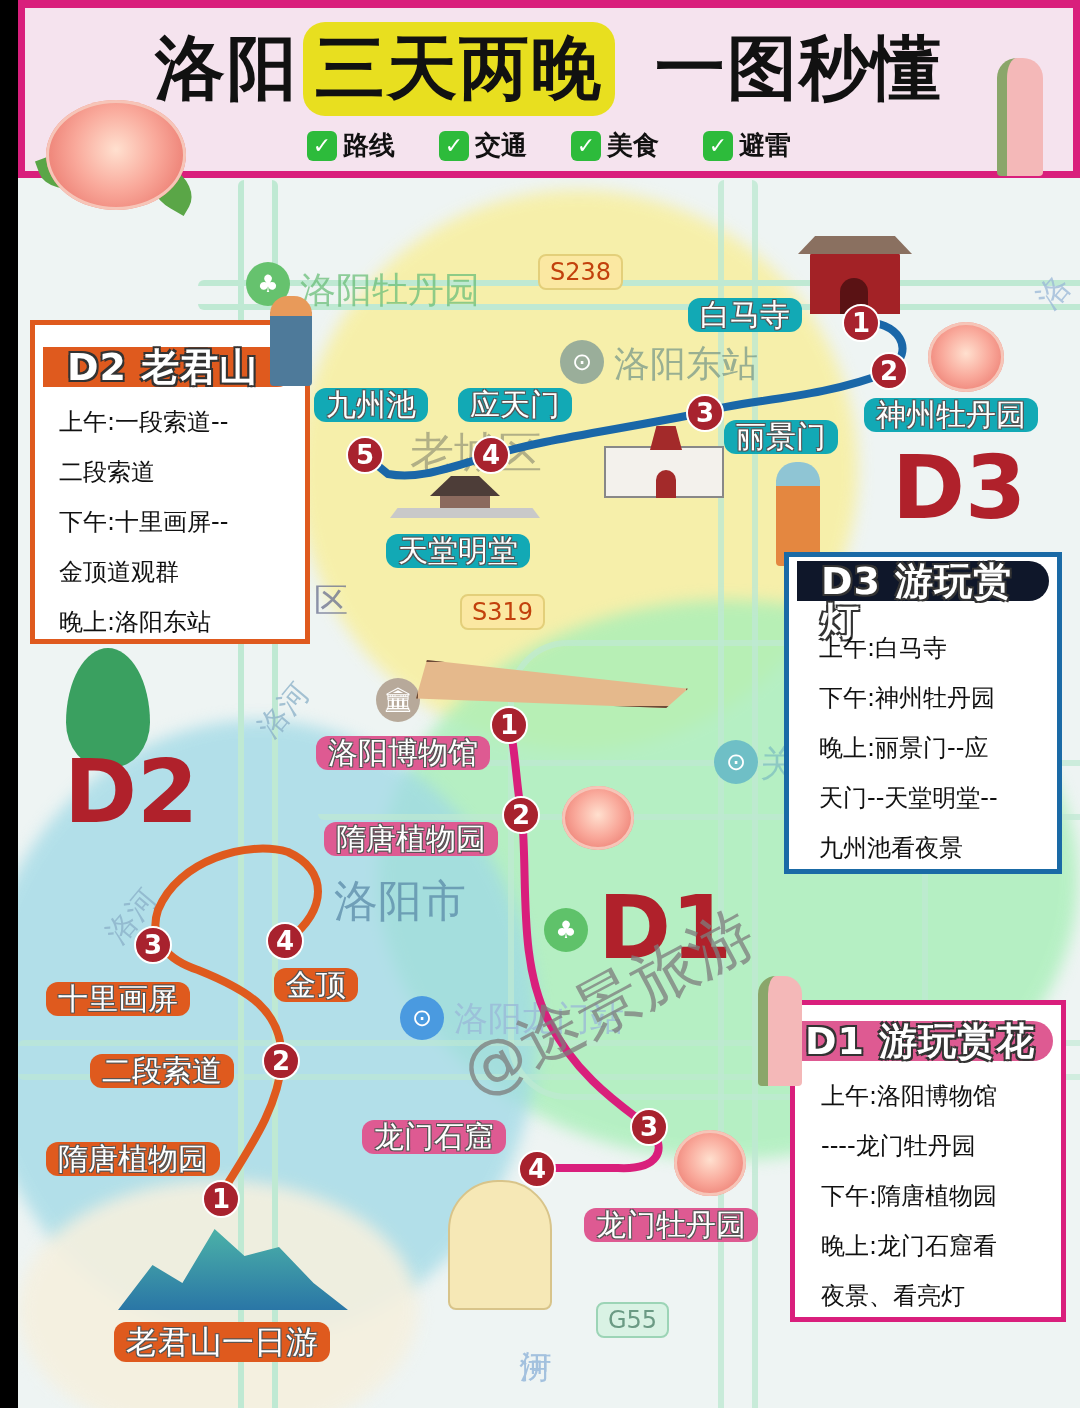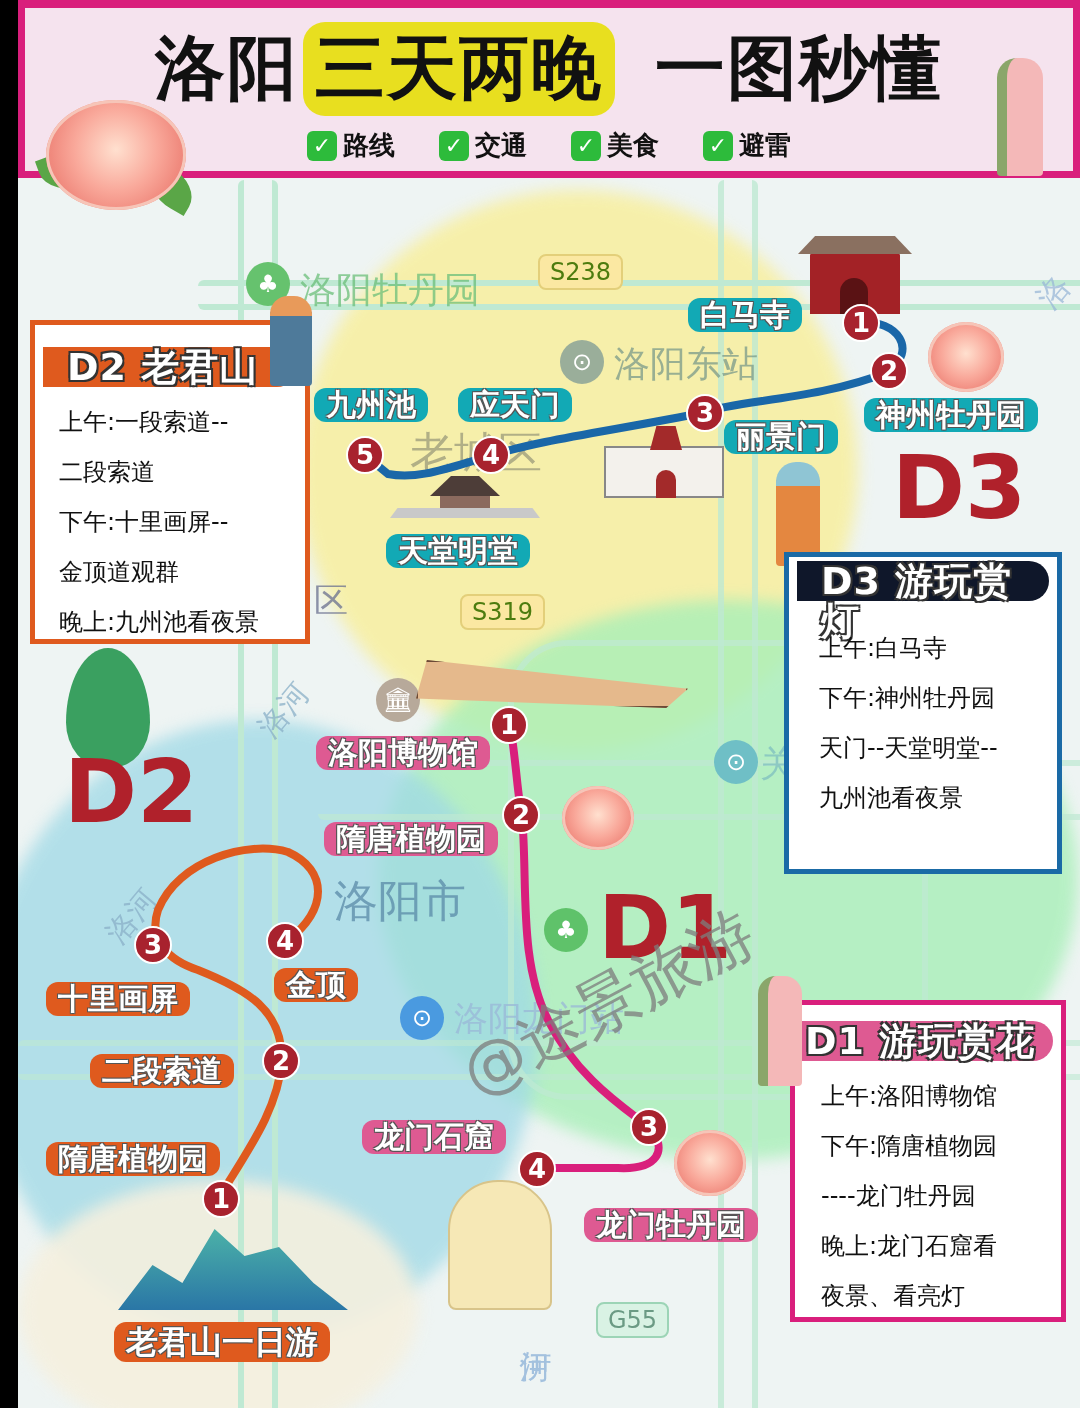--- a/index.html
+++ b/index.html
@@ -19,28 +19,28 @@
   .check{display:flex;align-items:center;gap:6px}
   .check .box{width:30px;height:30px;background:#2dbb3b;border-radius:6px;color:#fff;font-size:22px;display:flex;align-items:center;justify-content:center}
   
   .peony{position:absolute;border-radius:50%;background:radial-gradient(circle at 50% 45%,#ffe0cf 0%,#f9a89a 45%,#f08a7e 70%,#e4766e 100%);box-shadow:0 0 0 3px #f6c5b8 inset}
   .leaf{position:absolute;background:#5aa647;border-radius:0 70% 0 70%}
   
   .infobox{position:absolute;background:#fff;z-index:6}
   .infobox .head{position:absolute;left:8px;right:8px;height:40px;border-radius:0 20px 20px 0;color:#fff;font-weight:bold;font-size:38px;line-height:40px;padding-left:24px;text-shadow:-2px -2px 0 #333,2px -2px 0 #333,-2px 2px 0 #333,2px 2px 0 #333;letter-spacing:1px}
   .infobox .lines{position:absolute;left:30px;font-size:24px;color:#111;line-height:50px}
   
-  .lbl{position:absolute;color:#fff;font-size:30px;font-weight:bold;padding:0 12px;border-radius:12px;height:34px;line-height:34px;text-shadow:-1px -1px 0 #555,1px -1px 0 #555,-1px 1px 0 #555,1px 1px 0 #555;white-space:nowrap;z-index:4}
+  .lbl{position:absolute;color:#fff;font-size:30px;font-weight:normal;padding:0 12px;border-radius:12px;height:34px;line-height:34px;text-shadow:-1px -1px 0 #555,1px -1px 0 #555,-1px 1px 0 #555,1px 1px 0 #555;white-space:nowrap;z-index:4}
   .lbl.teal{background:#12a9b5}
   .lbl.pink{background:#de5a92}
   .lbl.orange{background:#df5a1e}
   .pin{position:absolute;width:38px;height:38px;border-radius:50%;background:#a8222e;color:#fff;font-weight:bold;font-size:26px;display:flex;align-items:center;justify-content:center;border:2px solid #fff;z-index:4}
   .dayword{position:absolute;color:#b0212b;font-weight:bold;font-size:88px;z-index:3}
   .maplbl{position:absolute;color:#7a9a8a;font-size:36px;opacity:.75;z-index:1}
-  .shield{position:absolute;background:#fbe8a2;border:2px solid #e3cf7a;border-radius:8px;color:#4d7c0f;font-size:24px;padding:2px 10px;z-index:1}
+  .shield{position:absolute;background:#fbe8a2;border:2px solid #e3cf7a;border-radius:8px;color:#c2410c;font-size:24px;padding:2px 10px;z-index:1}
   .poi{position:absolute;width:44px;height:44px;border-radius:50%;display:flex;align-items:center;justify-content:center;color:#fff;font-size:24px;z-index:1}
   .watermark{position:absolute;left:430px;top:960px;font-size:64px;color:#7d7d7d;opacity:.75;transform:rotate(-28deg);z-index:3;white-space:nowrap}
   svg.routes{position:absolute;left:0;top:0;z-index:2}
 </style>
 </head>
 <body>
 
 <div id="root">
 
   <div class="map-bg">
@@ -177,40 +177,41 @@
   <div class="lbl orange" style="left:96px;top:1322px;font-size:32px;height:40px;line-height:40px">老君山一日游</div>
   <div class="dayword" style="left:46px;top:740px">D2</div>
 
   <div class="infobox" style="left:12px;top:320px;width:280px;height:324px;border:5px solid #df5a1e">
     <div class="head" style="top:22px;background:#df5a1e">D2 老君山</div>
     <div class="lines" style="top:72px;left:24px">
       <div>上午:一段索道--</div>
       <div>二段索道</div>
       <div>下午:十里画屏--</div>
       <div>金顶道观群</div>
-      <div>晚上:九州池看夜景</div>
+      <div>晚上:洛阳东站</div>
     </div>
   </div>
 
   <div class="infobox" style="left:766px;top:552px;width:278px;height:322px;border:5px solid #1a6aa6">
     <div class="head" style="top:4px;background:#0f172a">D3 游玩赏灯</div>
     <div class="lines" style="top:66px">
       <div>上午:白马寺</div>
       <div>下午:神州牡丹园</div>
+      <div>晚上:丽景门--应</div>
       <div>天门--天堂明堂--</div>
       <div>九州池看夜景</div>
     </div>
   </div>
 
   <div class="infobox" style="left:772px;top:1000px;width:276px;height:322px;border:5px solid #d91f7c">
     <div class="head" style="top:16px;left:0;background:#de5a92;padding-left:10px">D1 游玩赏花</div>
     <div class="lines" style="top:66px;left:26px">
       <div>上午:洛阳博物馆</div>
+      <div>----龙门牡丹园</div>
       <div>下午:隋唐植物园</div>
-      <div>----龙门牡丹园</div>
       <div>晚上:龙门石窟看</div>
       <div>夜景、看亮灯</div>
     </div>
   </div>
 
   <div style="position:absolute;left:252px;top:296px;width:42px;height:90px;background:#4e7a9a;border-radius:18px 18px 4px 4px;border-top:20px solid #e89a5a;z-index:7"></div>
   <div style="position:absolute;left:740px;top:976px;width:44px;height:110px;background:#f4b8b8;border-radius:18px 18px 4px 4px;border-left:10px solid #8aa66a;z-index:7"></div>
 
   <div class="watermark">@途景旅游</div>
 </div>

